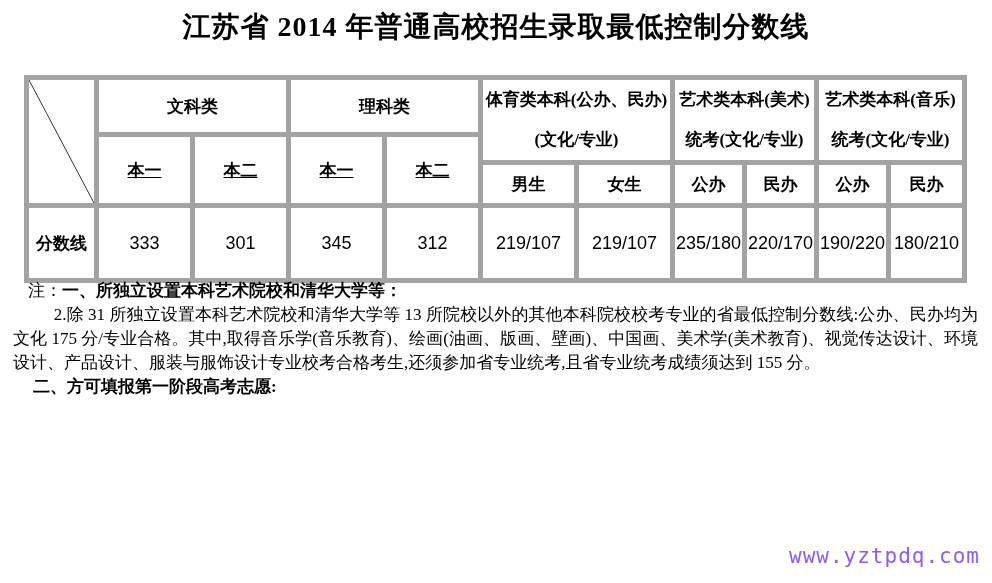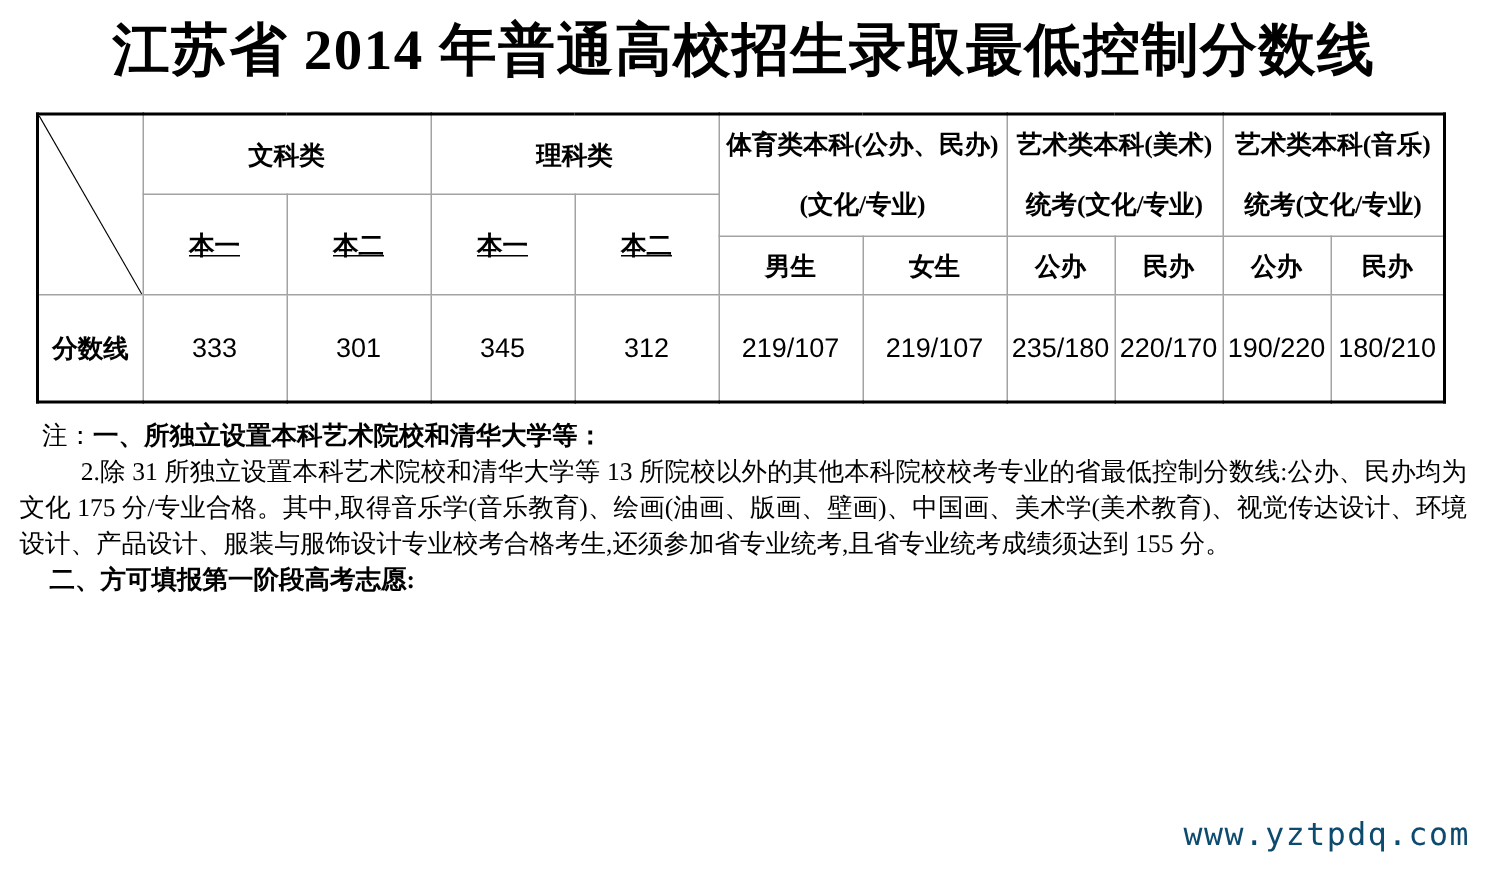--- a/index.html
+++ b/index.html
@@ -8,34 +8,34 @@
     width:992px;height:583px;
     background:#fff;
     overflow:hidden;
     font-family:"Liberation Serif","DejaVu Serif",serif;
     color:#000;
   }
   .title{
     margin:0;
     padding-top:8px;
     text-align:center;
-    font-size:38px;
+    font-size:28px;
     font-weight:bold;
     letter-spacing:1px;
     font-family:"Liberation Serif","DejaVu Serif",serif;
   }
   table.score-table{
     position:absolute;
     left:24px;top:75px;
     border-collapse:collapse;
     table-layout:fixed;
     border:2px solid #000;
   }
   table.score-table td{
-    border:1px solid #a3a3a3;
+    border:5px solid #a3a3a3;
     text-align:center;
     vertical-align:middle;
     padding:0;
     overflow:hidden;
   }
   tr.rA td{height:52px;}
   tr.rB td{height:38px;text-decoration:underline;}
   tr.rC td{height:38px;text-align:center;}
   tr.rD td{height:70px;}
   .hdr{
@@ -61,21 +61,21 @@
   .note-head1{padding-left:15px;}
   .note-head1 .head{font-weight:bold;}
   .note-head2{padding-left:20px;font-weight:bold;margin-top:1px;}
   .indent{text-indent:2.4em;}
   .watermark{
     position:absolute;
     right:12px;top:544px;
     font-family:"DejaVu Sans Mono","Liberation Mono",monospace;
     font-size:21px;
     letter-spacing:1px;
-    color:#0c4a6e;
+    color:#8b5cf6;
   }
 </style>
 </head>
 <body>
 
 <div class="page">
 
   <h1 class="title">江苏省 2014 年普通高校招生录取最低控制分数线</h1>
 
   <table class="score-table">

